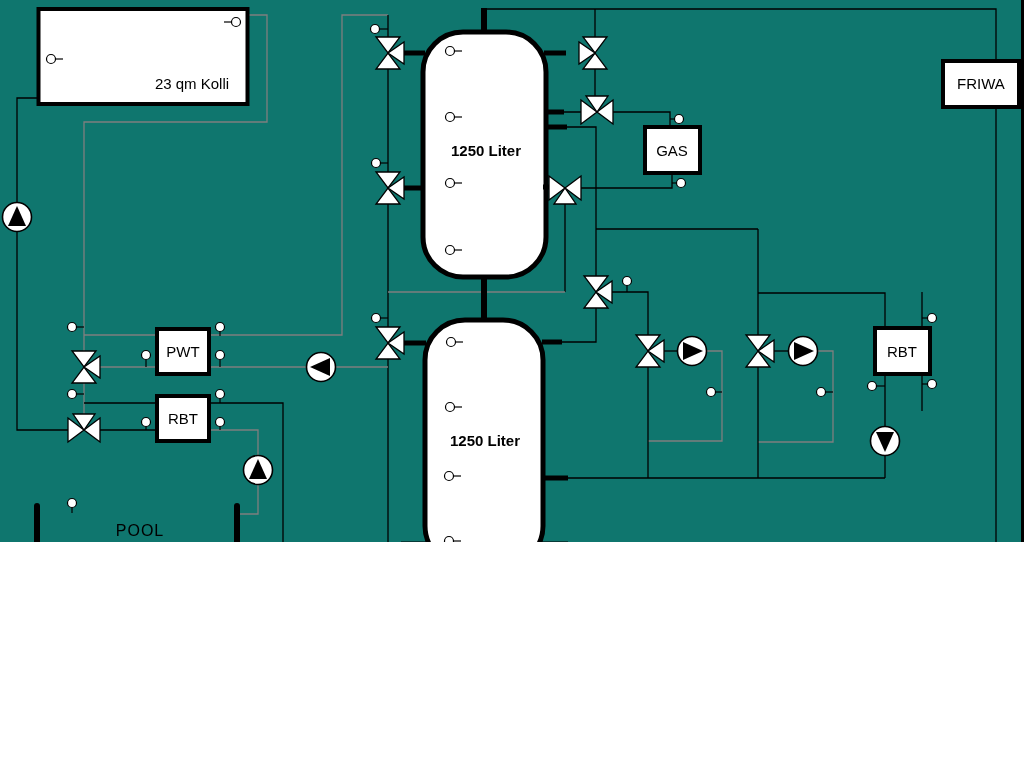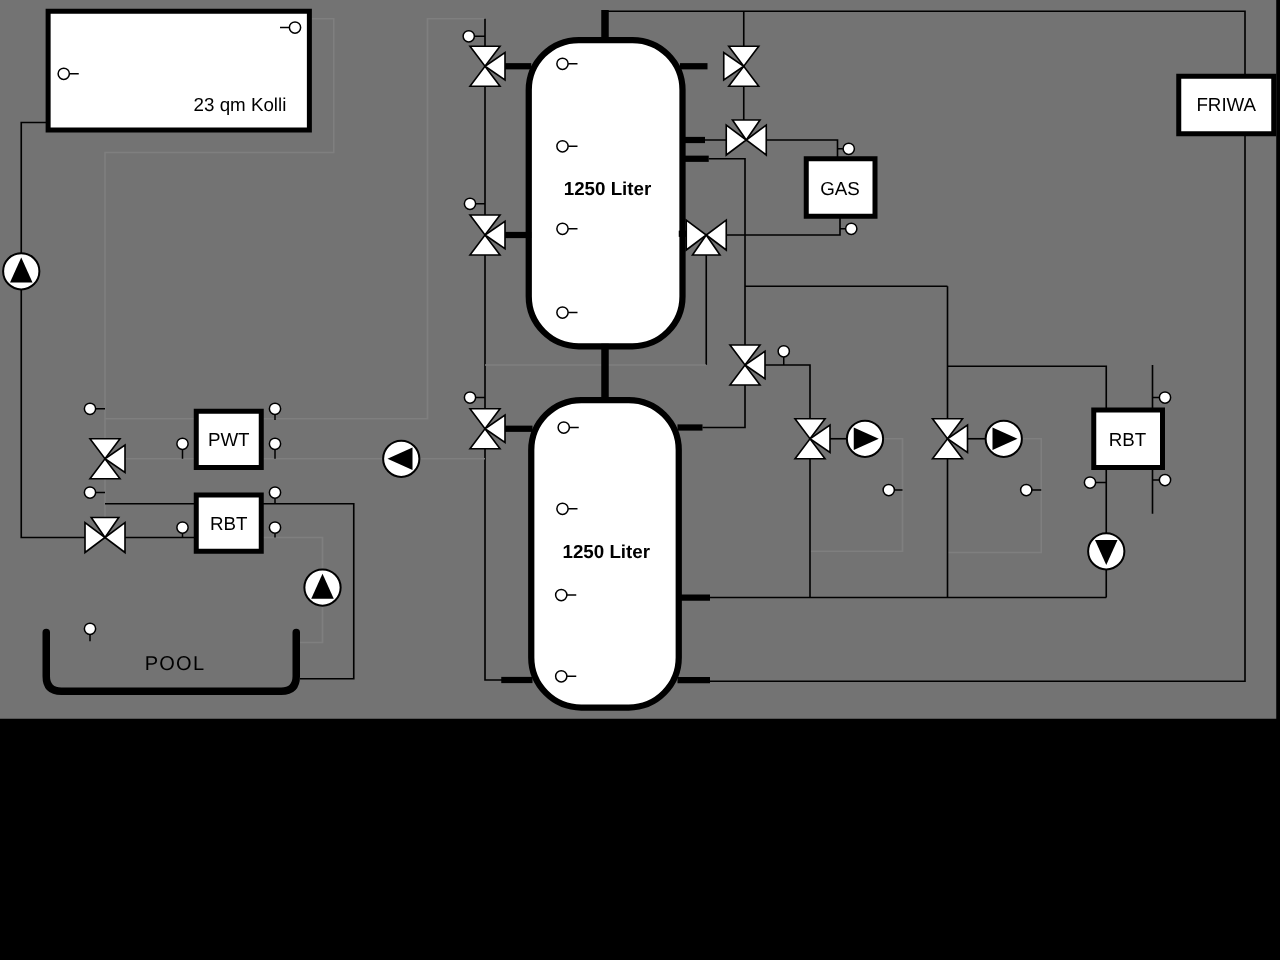--- a/index.html
+++ b/index.html
@@ -1,16 +1,16 @@
 <!DOCTYPE html>
 <html><head>
 <meta charset="utf-8">
 <style>
   html,body{margin:0;padding:0;background:#fff;}
-  #stage{position:relative;width:1024px;height:768px;background:#737373;overflow:hidden;}
+  #stage{position:relative;width:1024px;height:542px;background:#0f766e;overflow:hidden;}
   svg{display:block;}
   .pk{fill:none;stroke:#000;stroke-width:1.3;}
   .pg{fill:none;stroke:#7f7f7f;stroke-width:1.3;}
   .stub{fill:none;stroke:#000;stroke-width:5;}
   .stub6{fill:none;stroke:#000;stroke-width:6;}
   .tank{fill:#fff;stroke:#000;stroke-width:5;}
   .box{fill:#fff;stroke:#000;stroke-width:4;}
   .pool{fill:none;stroke:#000;stroke-width:6;stroke-linecap:round;}
   .vt{fill:#fff;stroke:#000;stroke-width:1.3;stroke-linejoin:miter;}
   .pc{fill:#fff;stroke:#000;stroke-width:1.6;}

